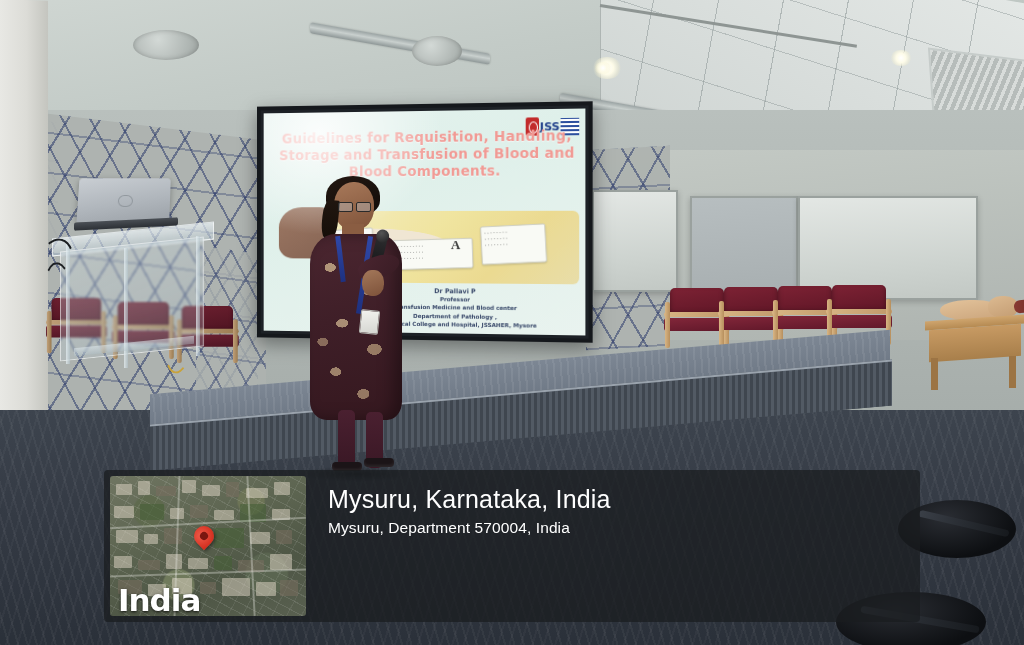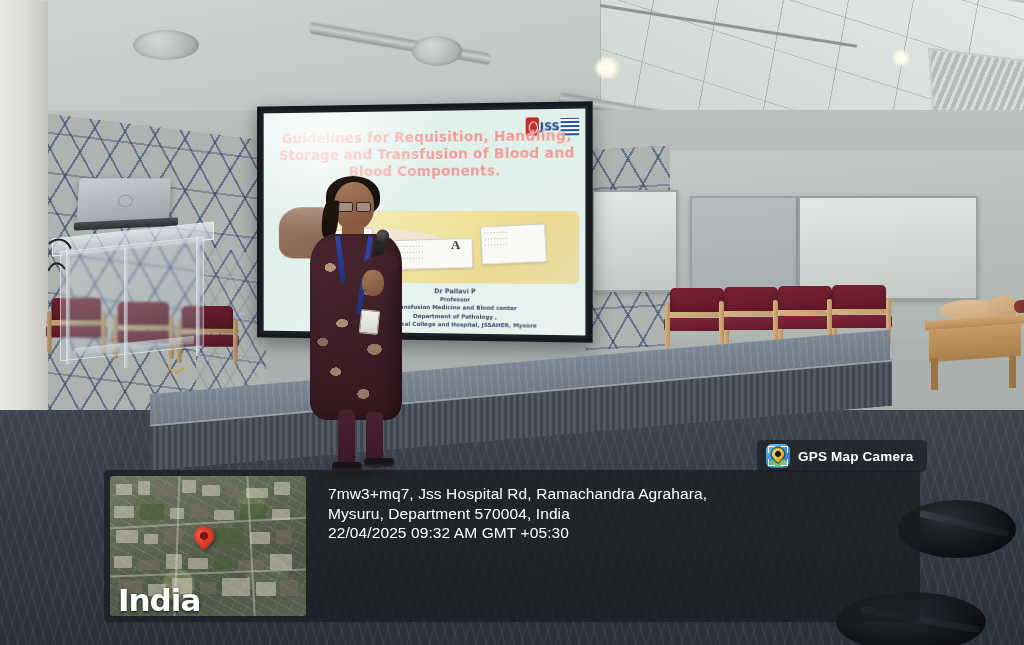--- a/index.html
+++ b/index.html
@@ -645,31 +645,20 @@
       </div>
     </div>
 
     <div class="fg-chair" style="left:898px;top:500px;width:118px;height:58px;"></div>
     <div class="fg-arm" style="left:918px;top:520px;width:92px;transform:rotate(13deg);"></div>
     <div class="fg-chair" style="left:836px;top:592px;width:150px;height:60px;"></div>
     <div class="fg-arm" style="left:860px;top:616px;width:120px;transform:rotate(10deg);"></div>
 
   </div>
 
-  <div class="gps-badge">
-    <div class="gps-badge-icon">
-      <div class="globe"></div>
-      <div class="pin"></div>
-      <div class="brk b1"></div>
-        <div class="brk b2"></div>
-      <div class="brk b3"></div>
-        <div class="brk b4"></div>
-    </div>
-    <div class="gps-badge-text">GPS Map Camera</div>
-  </div>
 
   <div class="gps-panel">
 
     <div class="gps-map">
       <div class="map-blocks">
         <div class="mb" style="left:6px;top:8px;width:16px;height:11px;"></div>
         <div class="mb" style="left:28px;top:5px;width:12px;height:14px;"></div>
         <div class="mb d" style="left:46px;top:10px;width:20px;height:10px;"></div>
         <div class="mb" style="left:72px;top:4px;width:14px;height:13px;"></div>
         <div class="mb" style="left:92px;top:9px;width:18px;height:11px;"></div>
@@ -710,19 +699,18 @@
       </div>
       <div class="map-road" style="left:0;top:46px;width:196px;height:2px;transform:rotate(-3deg);"></div>
       <div class="map-road" style="left:0;top:96px;width:196px;height:2px;transform:rotate(-2deg);"></div>
       <div class="map-road" style="left:66px;top:0;width:2px;height:140px;transform:rotate(2deg);"></div>
       <div class="map-road" style="left:140px;top:0;width:2px;height:140px;transform:rotate(-3deg);"></div>
       <div class="map-pin"></div>
       <div class="map-google">India</div>
     </div>
 
     <div class="gps-text">
-      <div class="gps-line">7mw3+mq7, Jss Hospital Rd, Ramachandra Agrahara,</div>
+      <div class="gps-city">Mysuru, Karnataka, India</div>
       <div class="gps-line">Mysuru, Department 570004, India</div>
-      <div class="gps-line">22/04/2025 09:32 AM GMT +05:30</div>
     </div>
   </div>
 
 </div>
 
 </body></html>

